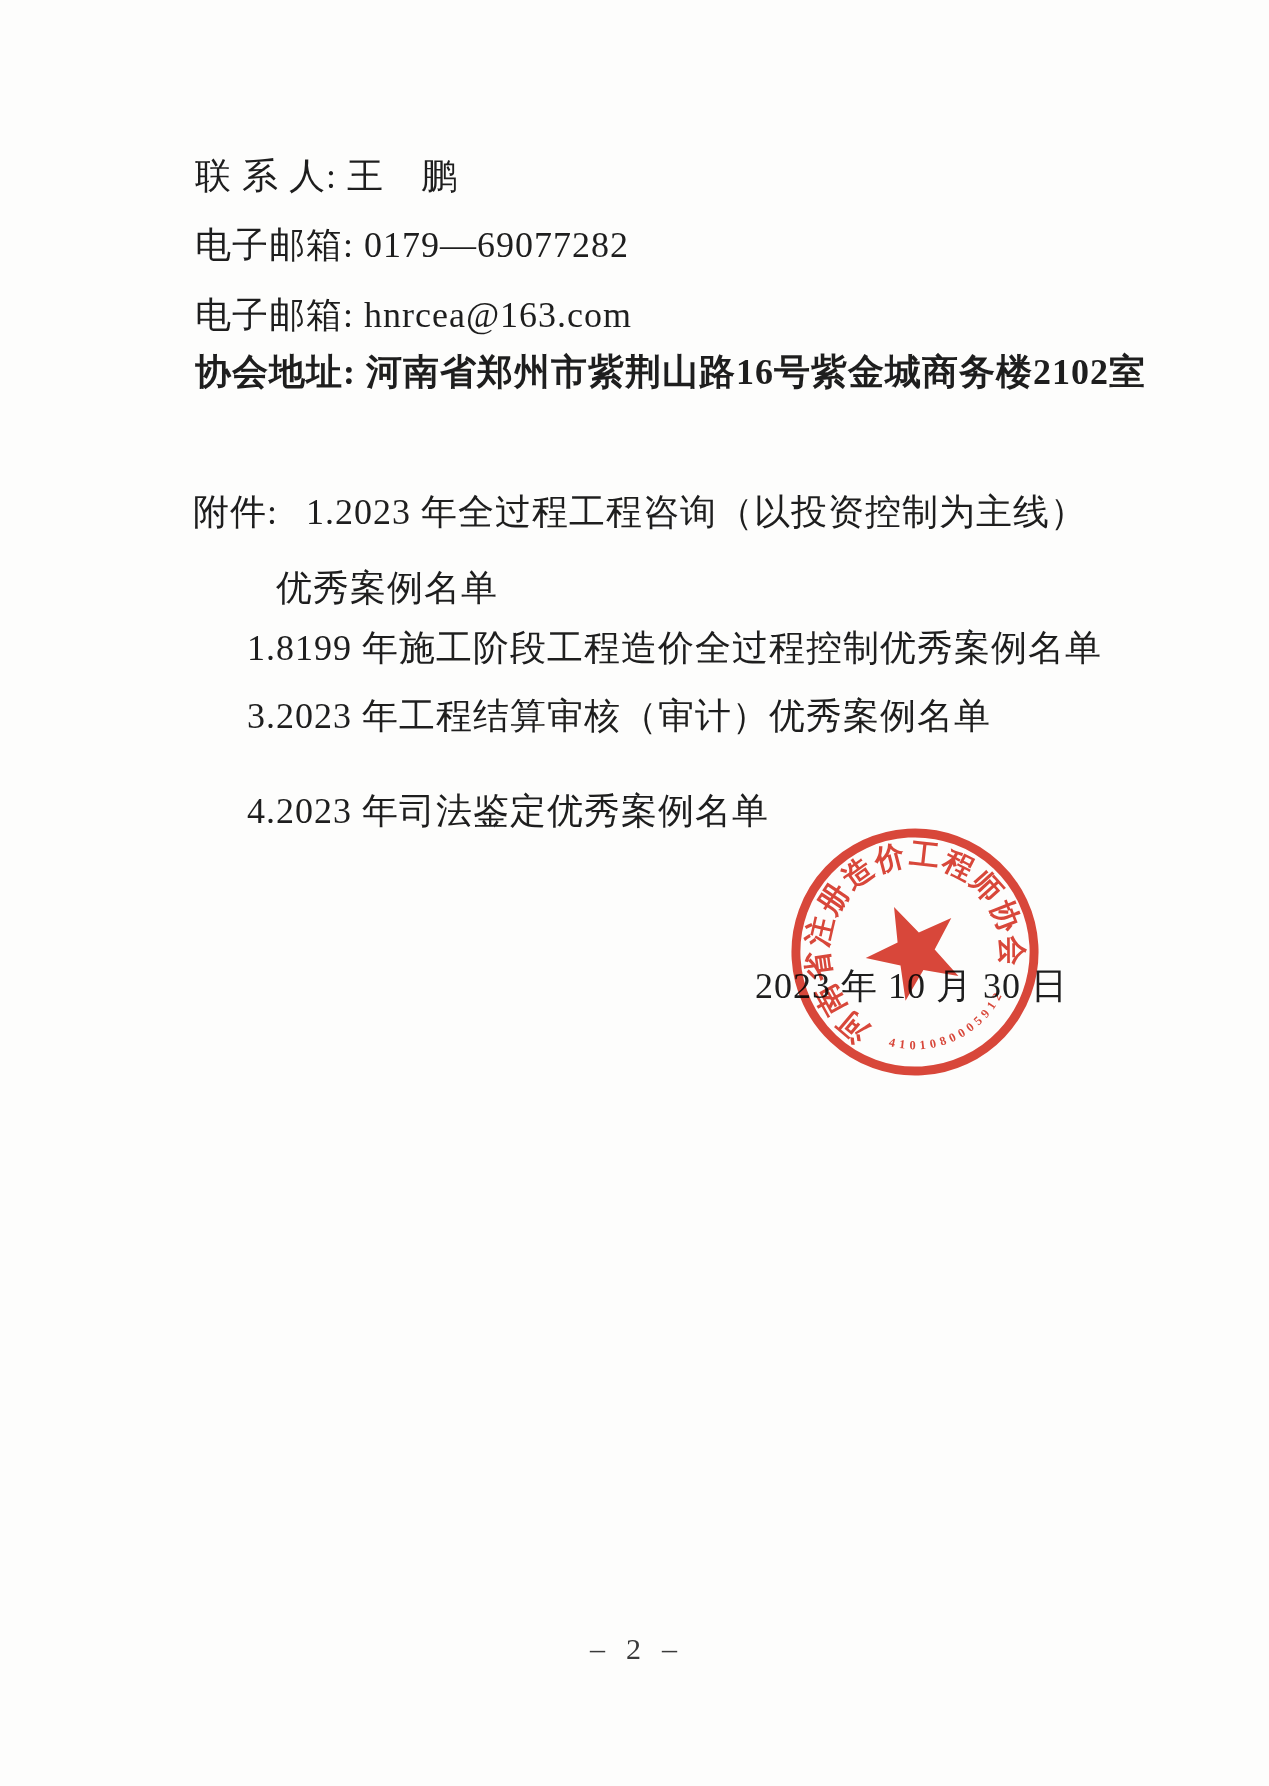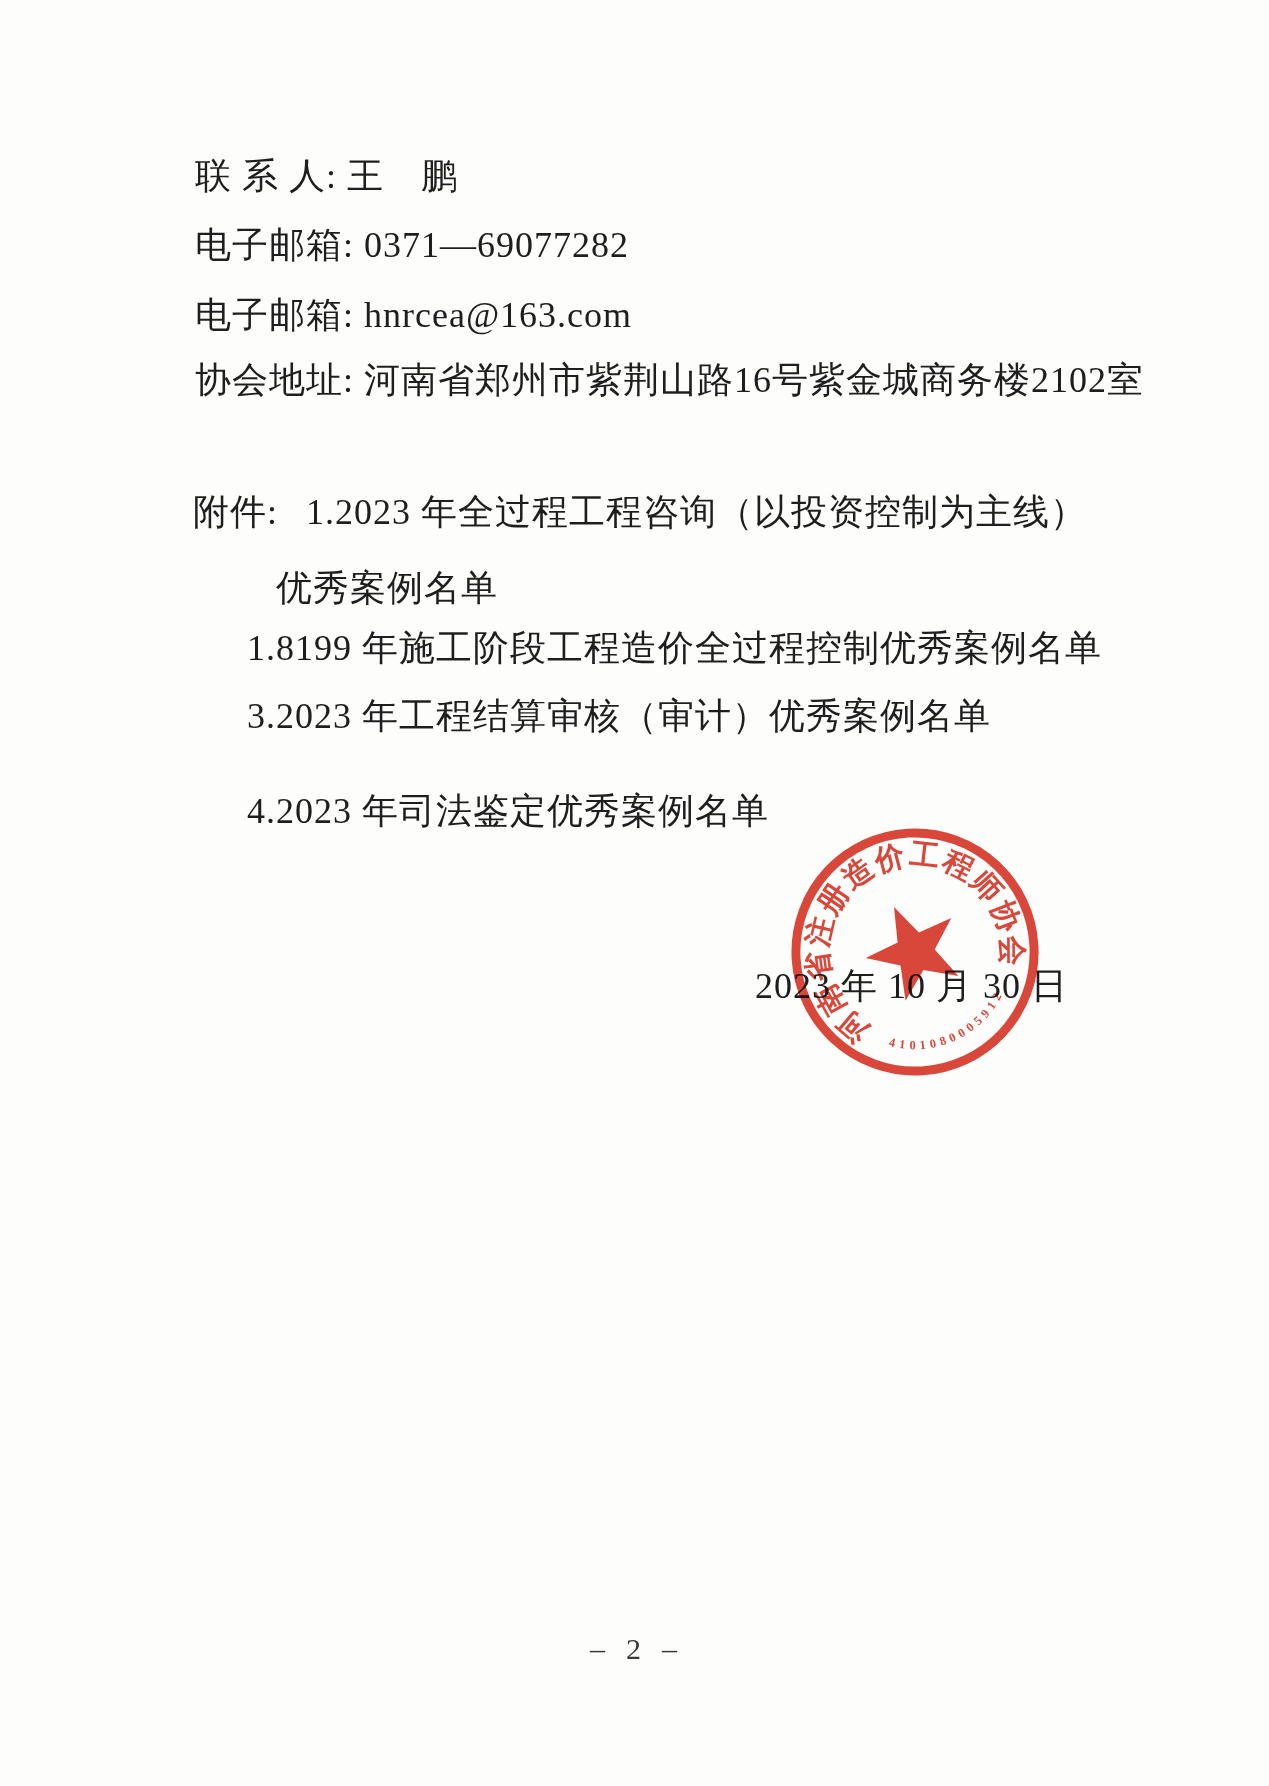--- a/index.html
+++ b/index.html
@@ -17,21 +17,21 @@
     left:195px;
     font-size:36px;
     line-height:44px;
     white-space:pre;
     letter-spacing:1px;
   }
   
   .l1{top:154px;}
   .l2{top:223px;}
   .l3{top:293px;}
-  .l4{top:358px;}
+  .l4{top:350px;font-weight:bold;}
   
   .a1{top:490px;left:193px;}
   .a2{top:558px;left:276px;margin-top:8px;}
   .a3{top:626px;left:247px;}
   .a4{top:694px;left:247px;text-align:center;}
   .a5{top:761px;left:247px;margin-top:28px;}
   .att-item-first{margin-left:28px;}
   
   .date-line{
     position:absolute;
@@ -69,21 +69,21 @@
     white-space:pre;
   }
 </style>
 </head>
 <body>
 
 <div class="page">
 
   <div>
     <div class="line l1"><span>联 系 人: </span><span>王　鹏</span></div>
-    <div class="line l2"><span>电子邮箱: </span><span>0371—69077282</span></div>
+    <div class="line l2"><span>电子邮箱: </span><span>0179—69077282</span></div>
     <div class="line l3"><span>电子邮箱: </span><span>hnrcea@163.com</span></div>
     <div class="line l4"><span>协会地址: </span><span>河南省郑州市紫荆山路16号紫金城商务楼2102室</span></div>
   </div>
 
   <div>
     <div class="line a1"><span>附件:</span><span class="att-item-first">1.2023 年全过程工程咨询（以投资控制为主线）</span></div>
     <div class="line a2">优秀案例名单</div>
     <div class="line a3">1.8199 年施工阶段工程造价全过程控制优秀案例名单</div>
     <div class="line a4">3.2023 年工程结算审核（审计）优秀案例名单</div>
     <div class="line a5">4.2023 年司法鉴定优秀案例名单</div>

